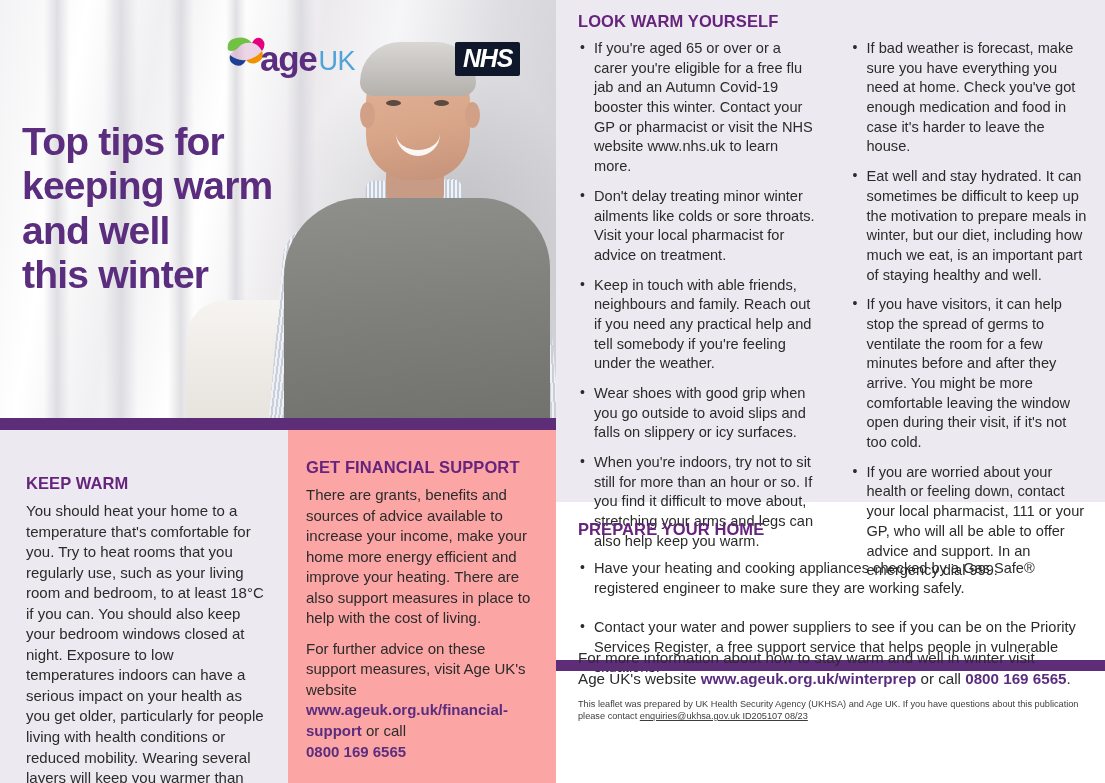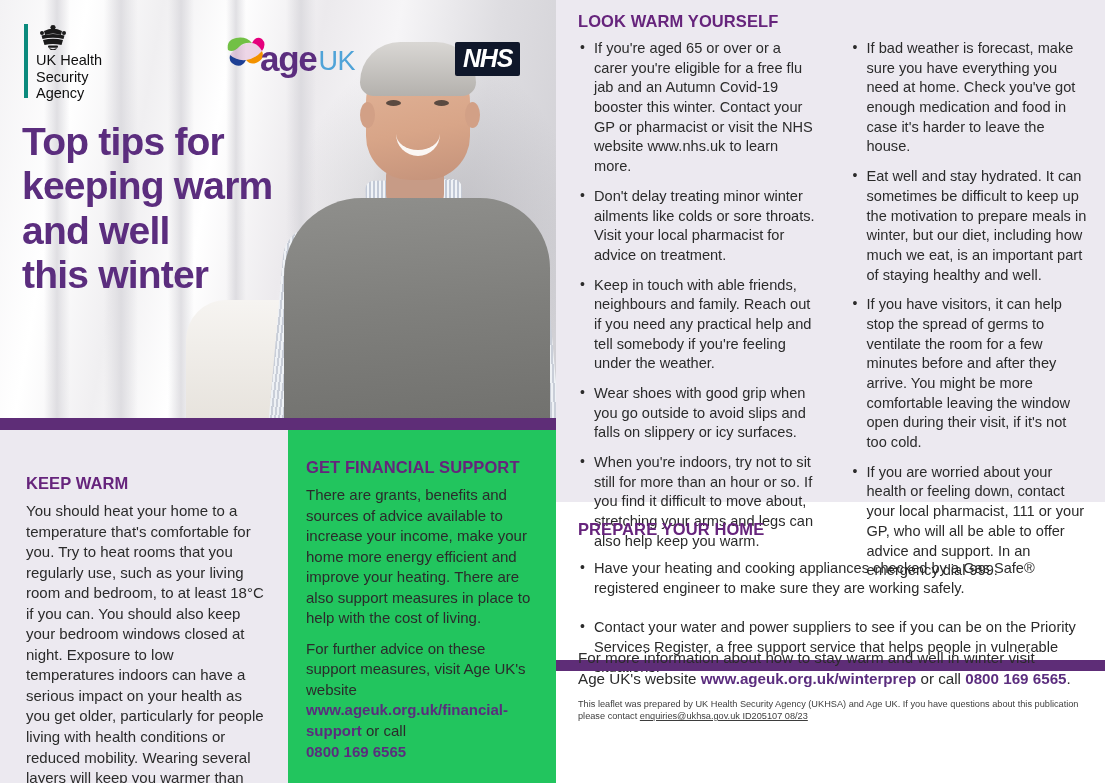--- a/index.html
+++ b/index.html
@@ -229,21 +229,21 @@
     left: 0; top: 430px;
     width: 288px; height: 353px;
     background: #ece9f0;
     padding: 44px 22px 0 26px;
     box-sizing: border-box;
   }
   .col-financial {
     position: absolute;
     left: 288px; top: 430px;
     width: 268px; height: 353px;
-    background: #22c55e;
+    background: #fca5a5;
     padding: 28px 22px 0 18px;
     box-sizing: border-box;
   }
   .sec-head {
     font-size: 16.5px;
     font-weight: bold;
     color: #66247c;
     letter-spacing: 0.1px;
     margin: 0 0 8px 0;
   }
@@ -351,40 +351,20 @@
         <div class="ear-l"></div>
         <div class="ear-r"></div>
         <div class="eye-l"></div>
         <div class="eye-r"></div>
         <div class="smile"></div>
       </div>
     </div>
 
     <div class="logo-row">
 
-      <div class="ukhsa">
-        <div class="ukhsa-bar"></div>
-        <div class="ukhsa-right">
-          <svg class="crest" viewBox="0 0 34 26">
-            <g fill="#1a1a1a">
-              <ellipse cx="17" cy="3.2" rx="2.6" ry="2.2"></ellipse>
-              <path d="M8 7 Q17 2 26 7 L25 11 Q17 8 9 11 Z"></path>
-              <path d="M5.5 11.5 Q17 8.5 28.5 11.5 L27.5 15 Q17 12.5 6.5 15 Z"></path>
-              <path d="M7 16 Q17 13.5 27 16 L25.5 21 Q17 19 8.5 21 Z"></path>
-              <rect x="12" y="21.5" width="10" height="2.2" rx="1"></rect>
-              <circle cx="6" cy="9" r="2"></circle>
-              <circle cx="28" cy="9" r="2"></circle>
-              <path d="M13 23.8 Q17 26.6 21 23.8 L20 25.6 Q17 27 14 25.6 Z"></path>
-            </g>
-          </svg>
-          <div class="ukhsa-text">UK Health
-Security
-Agency</div>
-        </div>
-      </div>
 
       <div class="ageuk">
         <svg class="ageuk-swirl" viewBox="0 0 44 44">
           <path d="M6 20 Q4 10 14 8 Q24 6 30 13 Q22 12 17 17 Q11 23 6 20 Z" fill="#72c045"></path>
           <path d="M30 13 Q34 5 40 9 Q45 14 40 21 Q36 14 30 13 Z" fill="#e5007d"></path>
           <path d="M40 21 Q43 28 36 32 Q29 36 24 30 Q33 29 40 21 Z" fill="#f39200"></path>
           <path d="M24 30 Q20 38 13 35 Q6 32 8 25 Q15 31 24 30 Z" fill="#1d3f94"></path>
           <path d="M17 17 Q24 12 30 13 Q36 14 40 21 Q33 29 24 30 Q15 31 8 25 Q11 20 17 17 Z" fill="#b9529f" opacity="0.22"></path>
         </svg>
         <span class="ageuk-age">age</span>

